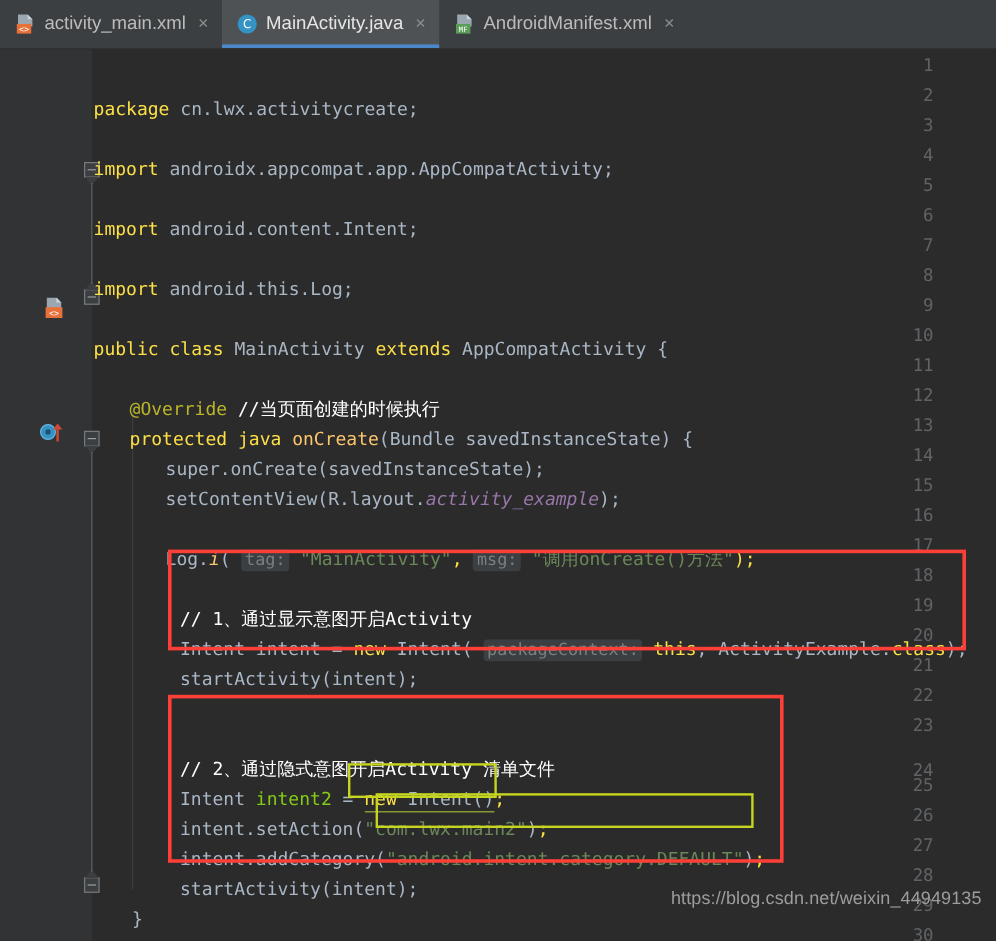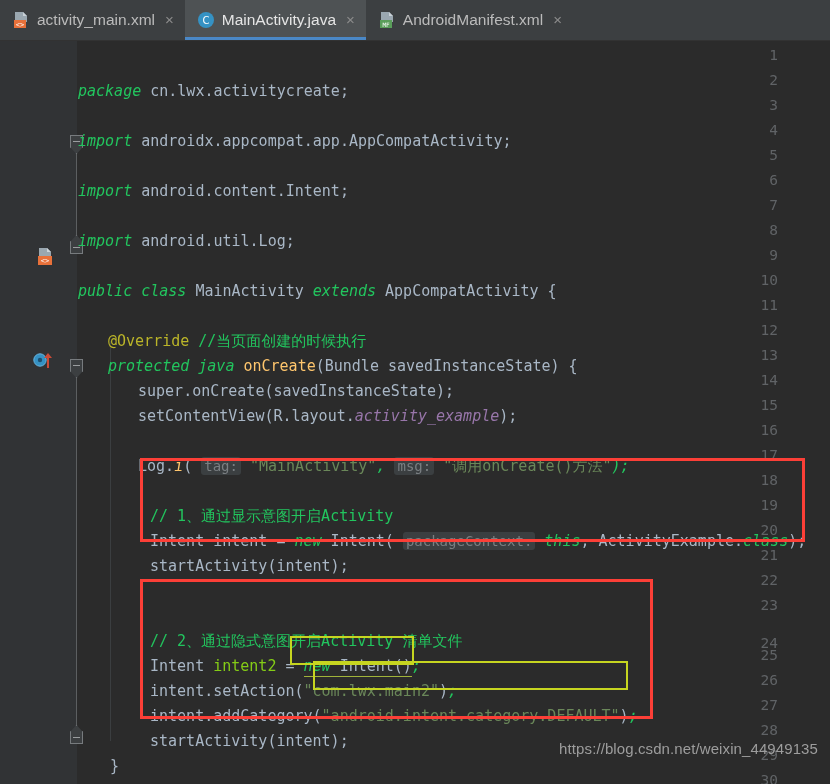--- a/index.html
+++ b/index.html
@@ -153,24 +153,24 @@
     line-height: 25px;
     white-space: pre;
   }
   .cl {
     position: absolute;
     left: 78px;
     height: 25px;
     white-space: pre;
   }
   
-  .kw   { color: #22c55e; font-style: italic; }
+  .kw   { color: #fde047; }
   .plain{ color: #a9b7c6; }
   .str  { color: #6a8759; }
-  .cmt  { color: #22c55e; }
+  .cmt  { color: #ffffff; }
   .anno { color: #bbb529; }
   .fld  { color: #9876aa; font-style: italic; }
   .mth  { color: #ffc66d; }
   .cls  { color: #a9b7c6; }
   .gray { color: #84cc16; }
   .itl  { font-style: italic; }
   .hintlbl {
     color: #7a7f82;
     background: #3b3f41;
     border-radius: 3px;
@@ -328,21 +328,21 @@
 
   <div id="code">
 
     <div class="cl" style="top:38px"><span class="kw">package</span><span class="plain"> cn.lwx.activitycreate;</span></div>
 
     <div class="cl" style="top:88px"><span class="kw">import</span><span class="plain"> androidx.appcompat.app.AppCompatActivity;</span></div>
 
     <div class="cl" style="top:138px"><span class="kw">import</span><span class="plain"> android.content.Intent;</span></div>
 
 
-    <div class="cl" style="top:188px"><span class="kw">import</span><span class="plain"> android.util.Log;</span></div>
+    <div class="cl" style="top:188px"><span class="kw">import</span><span class="plain"> android.this.Log;</span></div>
 
     <div class="cl" style="top:238px"><span class="kw">public</span><span class="plain"> </span><span class="kw">class</span><span class="plain"> </span><span class="cls">MainActivity</span><span class="plain"> </span><span class="kw">extends</span><span class="plain"> </span><span class="cls">AppCompatActivity {</span></div>
 
     <div class="cl" style="top:288px; left:108px"><span class="anno">@Override</span><span class="plain"> </span><span class="cmt">//当页面创建的时候执行</span></div>
 
     <div class="cl" style="top:313px; left:108px"><span class="kw">protected</span><span class="plain"> </span><span class="kw">java</span><span class="plain"> </span><span class="mth">onCreate</span><span class="plain">(Bundle savedInstanceState) {</span></div>
 
     <div class="cl" style="top:363px; left:138px"><span class="plain">setContentView(R.layout.</span><span class="fld">activity_example</span><span class="plain">);</span></div>
 
     <div class="cl" style="top:338px; left:138px"><span class="plain">super.onCreate(savedInstanceState);</span></div>

